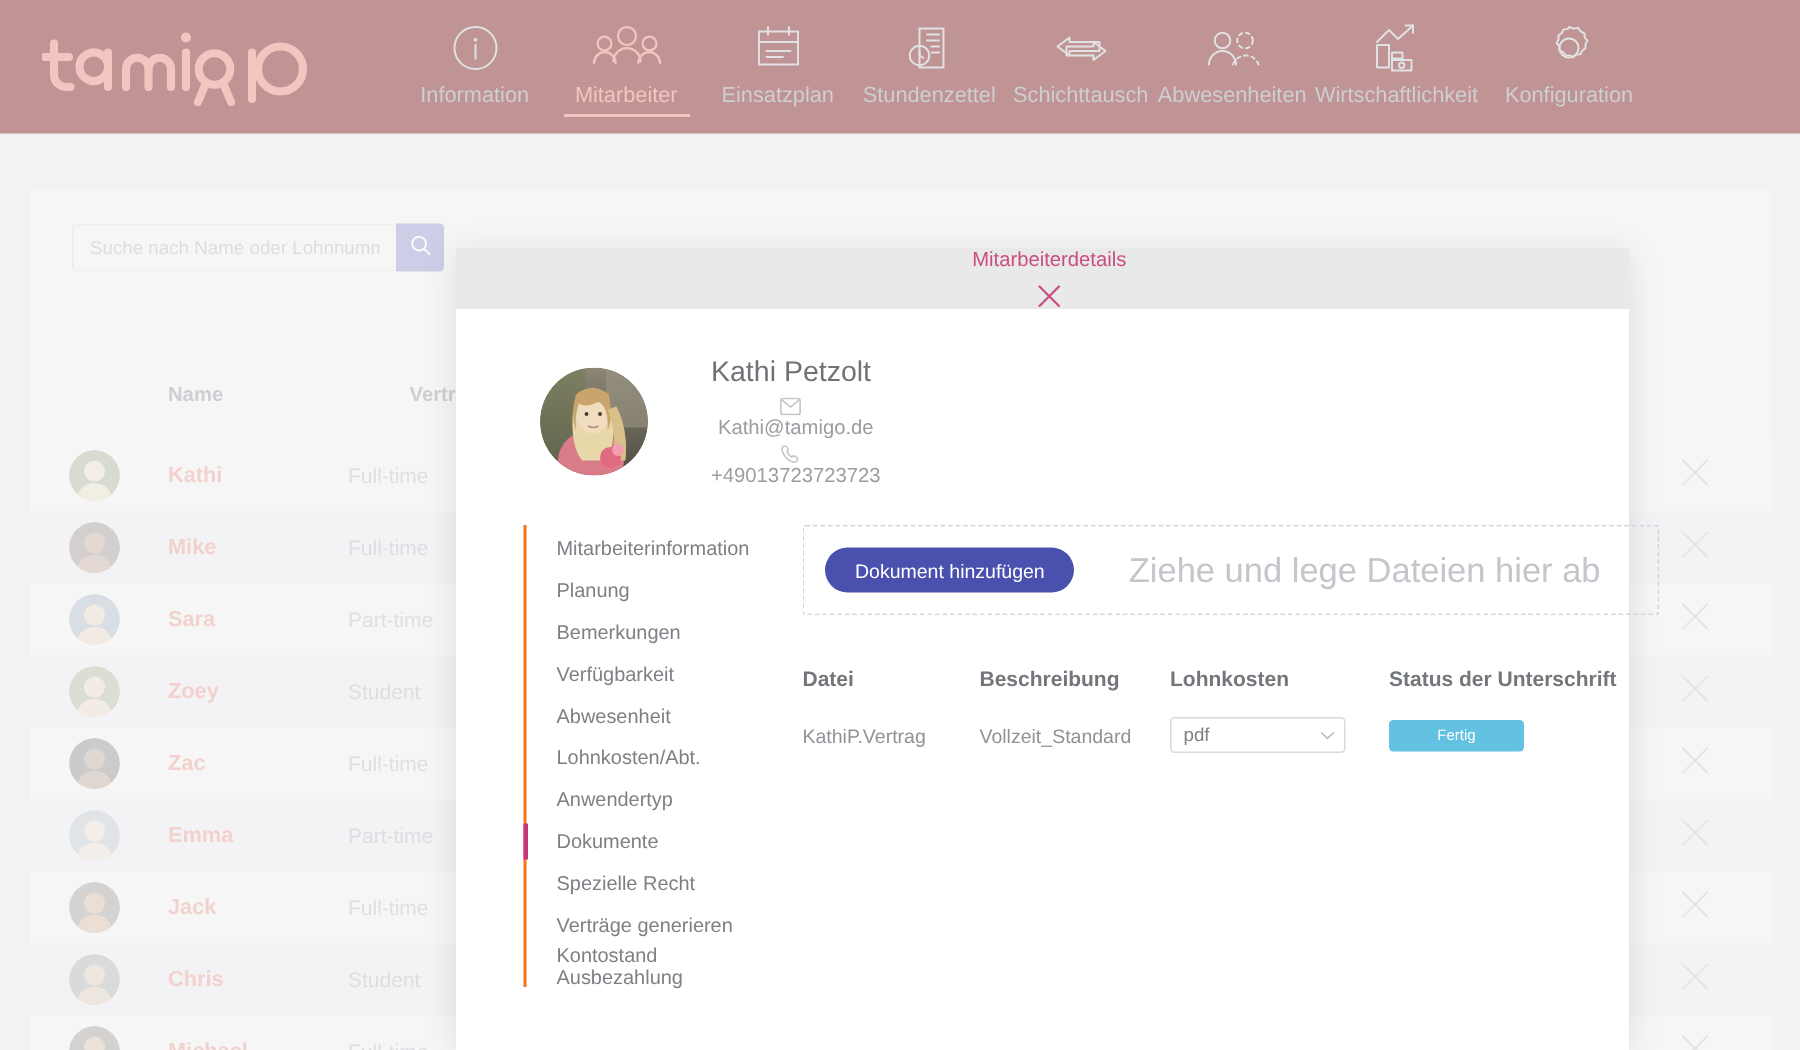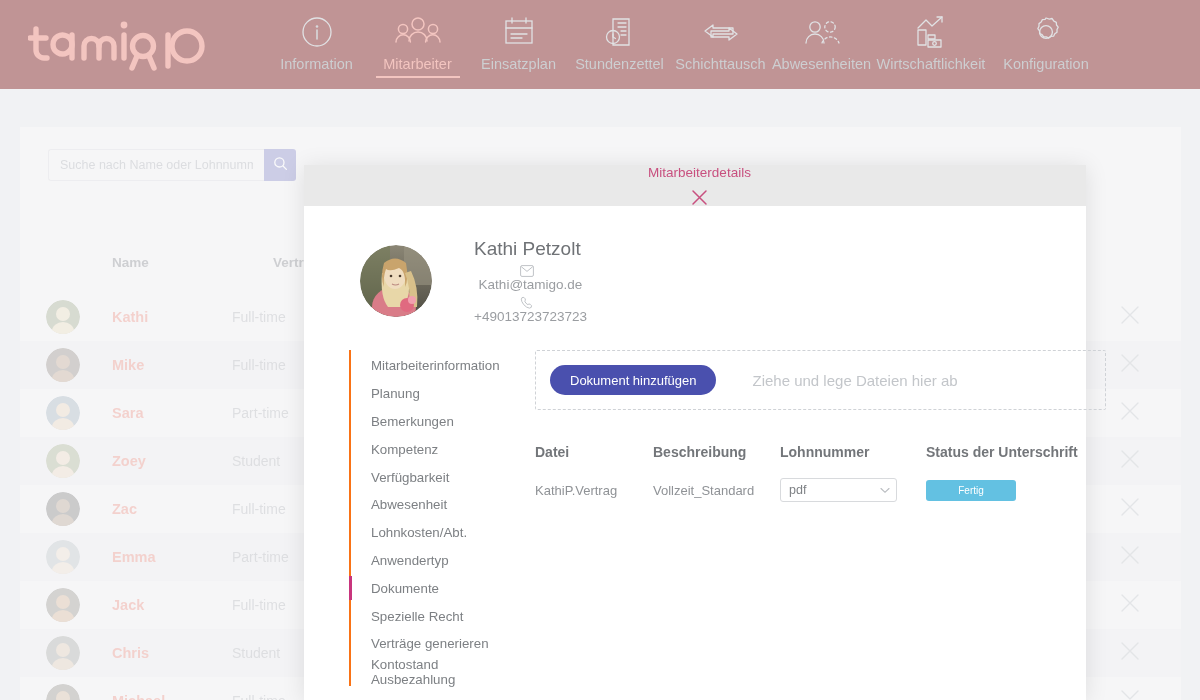--- a/index.html
+++ b/index.html
@@ -128,21 +128,21 @@
   .modal-main { flex: 1; padding-left: 16px; padding-right: 36px; }
   .dropzone {
     height: 60px; border: 1px dashed #cfd2d6; border-radius: 2px;
     display: flex; align-items: center; padding-left: 14px;
   }
   .add-doc-btn {
     background: #4a50ae; color: #fff; border: none; border-radius: 16px;
     height: 30px; padding: 0 20px; font-size: 13px; cursor: pointer;
     font-family: "Liberation Sans", sans-serif;
   }
-  .dz-text { margin-left: 36px; font-size: 15px; color: #c3c6ca; }
+  .dz-text { margin-left: 36px; font-size: 23px; color: #c3c6ca; }
 
   .doc-table { margin-top: 34px; width: 100%; }
   .doc-table .row { display: flex; align-items: center; }
   .doc-table .hrow { font-size: 14px; font-weight: bold; color: #73767a; }
   .doc-table .brow { margin-top: 18px; font-size: 13px; color: #8f9296; }
   .c-file { width: 118px; } .c-desc { width: 127px; } .c-type { width: 146px; }
   .c-status { width: 180px; }
   .type-select {
     width: 117px; height: 24px; border: 1px solid #d8dadd; border-radius: 3px;
     background: #fff; font-size: 12.5px; color: #7e8185;
@@ -517,23 +517,20 @@
           <div class="menu-item">
             <span>Mitarbeiterinformation</span>
           </div>
           <div class="menu-item">
             <span>Planung</span>
           </div>
           <div class="menu-item">
             <span>Bemerkungen</span>
           </div>
           <div class="menu-item">
-            <span>Kompetenz</span>
-          </div>
-          <div class="menu-item">
             <span>Verfügbarkeit</span>
           </div>
           <div class="menu-item">
             <span>Abwesenheit</span>
           </div>
           <div class="menu-item">
             <span>Lohnkosten/Abt.</span>
           </div>
           <div class="menu-item">
             <span>Anwendertyp</span>
@@ -557,21 +554,21 @@
 
         <div class="dropzone">
           <button class="add-doc-btn">Dokument hinzufügen</button>
           <div class="dz-text">Ziehe und lege Dateien hier ab</div>
         </div>
 
         <div class="doc-table">
           <div class="row hrow">
             <div class="c-file">Datei</div>
             <div class="c-desc">Beschreibung</div>
-            <div class="c-type">Lohnnummer</div>
+            <div class="c-type">Lohnkosten</div>
             <div class="c-status">Status der Unterschrift</div>
           </div>
 
           <div class="row brow">
             <div class="c-file">KathiP.Vertrag</div>
             <div class="c-desc">Vollzeit_Standard</div>
             <div class="c-type">
               <div class="type-select">
                 <span>pdf</span>
                 <span>

